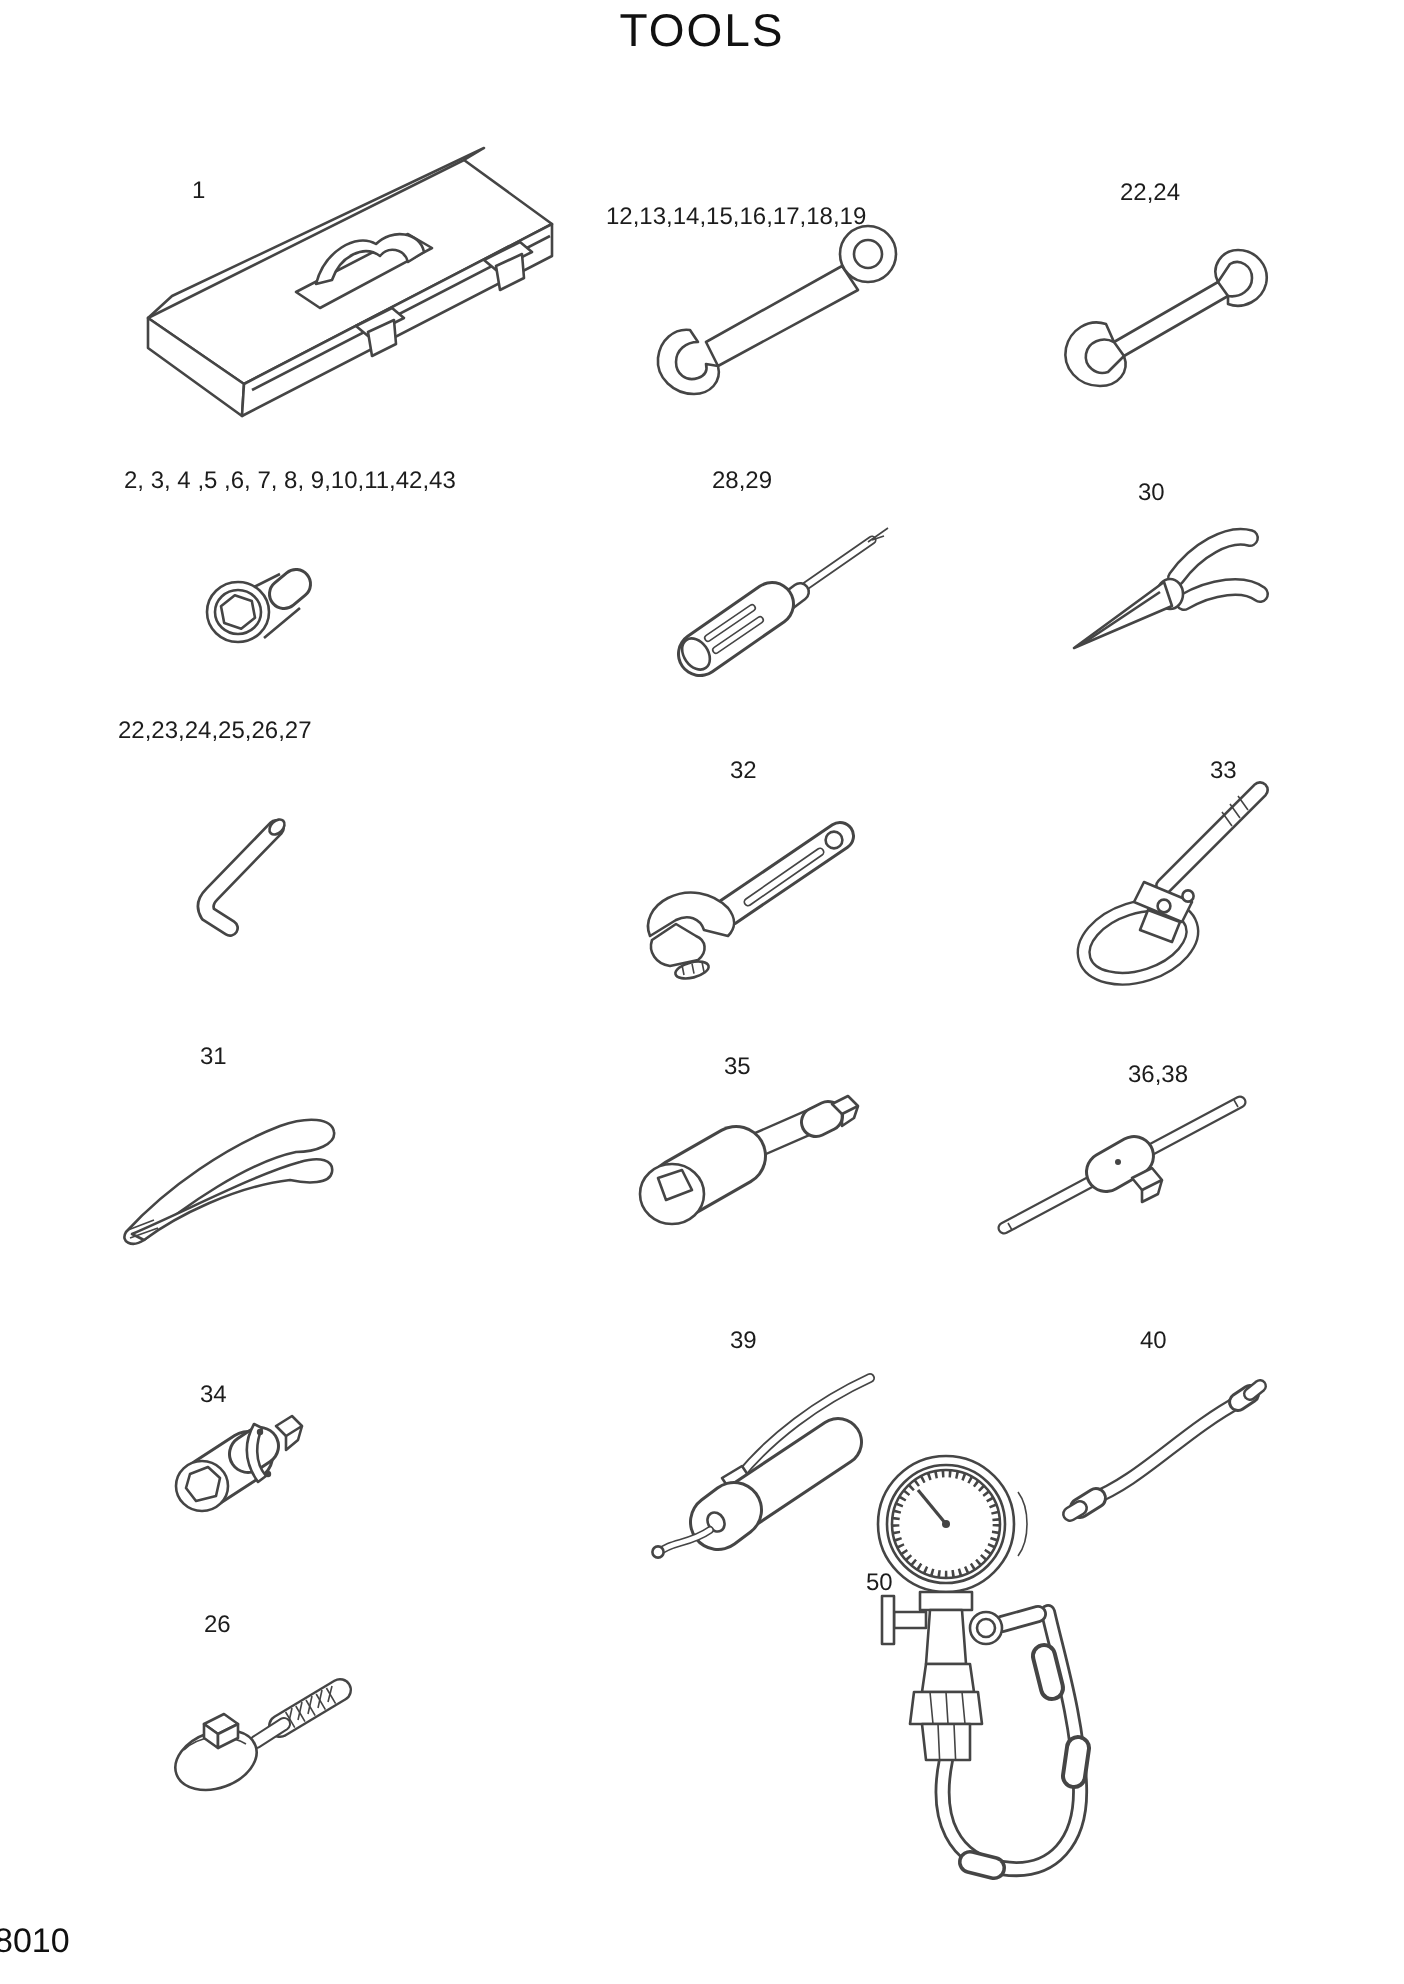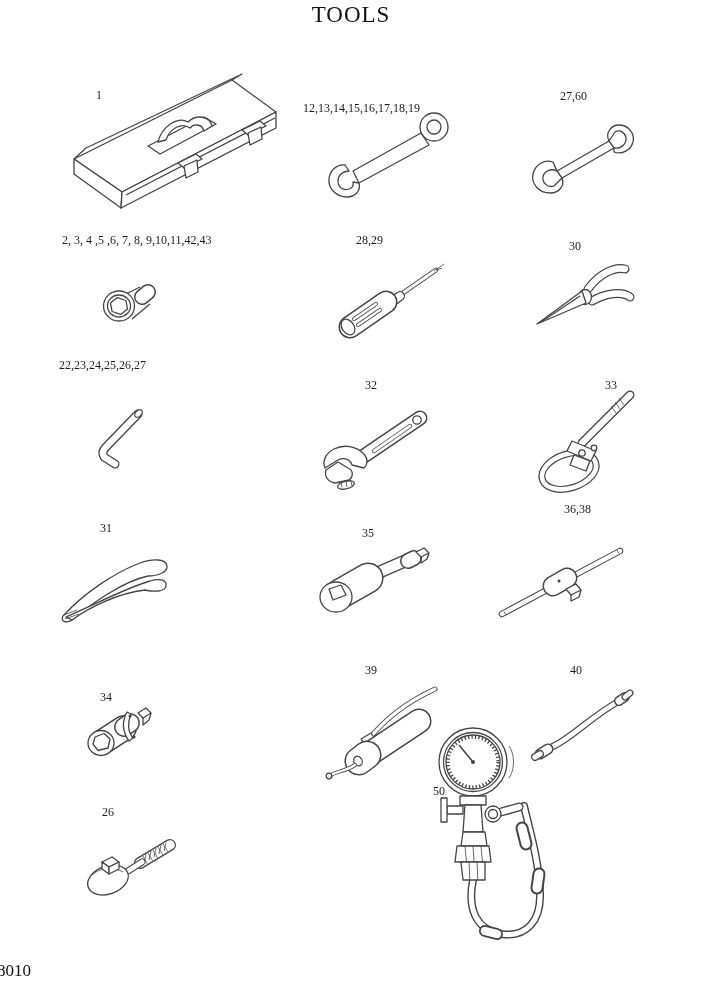--- a/index.html
+++ b/index.html
@@ -1,19 +1,19 @@
 <!DOCTYPE html>
 <html><head>
 <meta charset="utf-8">
 <style>
   * { margin:0; padding:0; box-sizing:border-box; }
   html,body { background:#ffffff; }
   .page {
     position:relative; width:702px; height:992px; background:#fff;
-    font-family:Liberation Serif, serif; color:#1c1c1c; overflow:hidden;
+    font-family:Liberation Sans, sans-serif; color:#1c1c1c; overflow:hidden;
   }
   .title {
     position:absolute; top:2px; left:0; right:0; text-align:center;
     font-size:23px; letter-spacing:1px; color:#111; font-weight:400;
   }
   .lbl { position:absolute; font-size:12px; color:#1c1c1c; white-space:nowrap; }
   .art { position:absolute; }
   .art svg { display:block; overflow:visible; }
   .caption { position:absolute; font-size:11.5px; line-height:13px; color:#1c1c1c; }
   .pageno { position:absolute; font-size:17px; color:#111; }
@@ -50,21 +50,21 @@
   <div class="lbl" style="left:303px; top:89px;margin-top:12px;">12,13,14,15,16,17,18,19</div>
   <div class="art" style="left:315px; top:103px;">
     <svg width="145" height="95" viewBox="0 0 145 95">
       <path class="ln" d="M38,68 L106,30 L114,42 L44,80 Z"></path>
       <circle class="ln" cx="119" cy="24" r="14"></circle>
       <circle class="ln" cx="119" cy="24" r="7"></circle>
       <path class="ln" d="M44,80 C46,88 40,94 32,94 C22,94 13,86 14,76 C15,67 22,61 30,62 L34,68 C28,68 23,72 23,78 C23,84 28,88 34,86 C37,85 39,83 38,79 Z"></path>
     </svg>
   </div>
 
-  <div class="lbl" style="left:560px; top:89px;">27,60</div>
+  <div class="lbl" style="left:560px; top:89px;">22,24</div>
   <div class="art" style="left:527px; top:107px;">
     <svg width="115" height="85" viewBox="0 0 115 85">
       <path class="ln" d="M30,64 L82,34 L87,41 L35,71 Z"></path>
       <path class="ln" d="M35,71 C38,79 32,86 23,86 C12,86 4,77 6,67 C8,58 17,52 26,55 L30,64 C24,61 17,64 16,70 C15,76 21,81 27,79 Z"></path>
       <path class="ln" d="M82,34 C78,26 84,18 92,18 C101,18 108,26 106,35 C104,43 95,48 87,45 L87,41 C93,42 99,38 99,32 C99,26 93,22 88,25 Z"></path>
     </svg>
   </div>
 
   <div class="lbl" style="left:62px; top:233px;">2, 3, 4 ,5 ,6, 7, 8, 9,10,11,42,43</div>
   <div class="art" style="left:98px; top:275px;">
@@ -166,21 +166,21 @@
       <path class="tubei" stroke-width="13" d="M96,21 L102,18"></path>
       <path class="ln" d="M104,12 L112,8 L117,13 L109,17 Z"></path>
       <path class="ln0" d="M109,17 L109,23 L115,19 L117,13"></path>
       <path class="tube" stroke-width="31" d="M28,54 L56,38"></path>
       <path class="tubei" stroke-width="28" d="M28,54 L56,38"></path>
       <ellipse class="ln" cx="24" cy="57" rx="16" ry="15"></ellipse>
       <path class="ln0" d="M17,49 L29,45 L34,55 L21,60 Z"></path>
     </svg>
   </div>
 
-  <div class="lbl" style="left:564px; top:502px;">36,38</div>
+  <div class="lbl" style="left:564px; top:530px;">36,38</div>
   <div class="art" style="left:494px; top:537px;">
     <svg width="147" height="87" viewBox="0 0 147 87">
       <path class="tube" stroke-width="6.5" d="M8,77 L126,14"></path>
       <path class="tubei" stroke-width="4.3" d="M8,77 L126,14"></path>
       <path class="thin" d="M10,74.5 L12,78 M123,13 L125,16.5"></path>
       <path class="tube" stroke-width="21" d="M59,49 L73,41"></path>
       <path class="tubei" stroke-width="18" d="M59,49 L73,41"></path>
       <path class="ln" d="M72,52 L82,47 L87,53 L77,58 Z"></path>
       <path class="ln0" d="M77,58 L77,64 L85,60 L87,53"></path>
       <circle cx="65" cy="44" r="1.5" fill="#454545"></circle>

